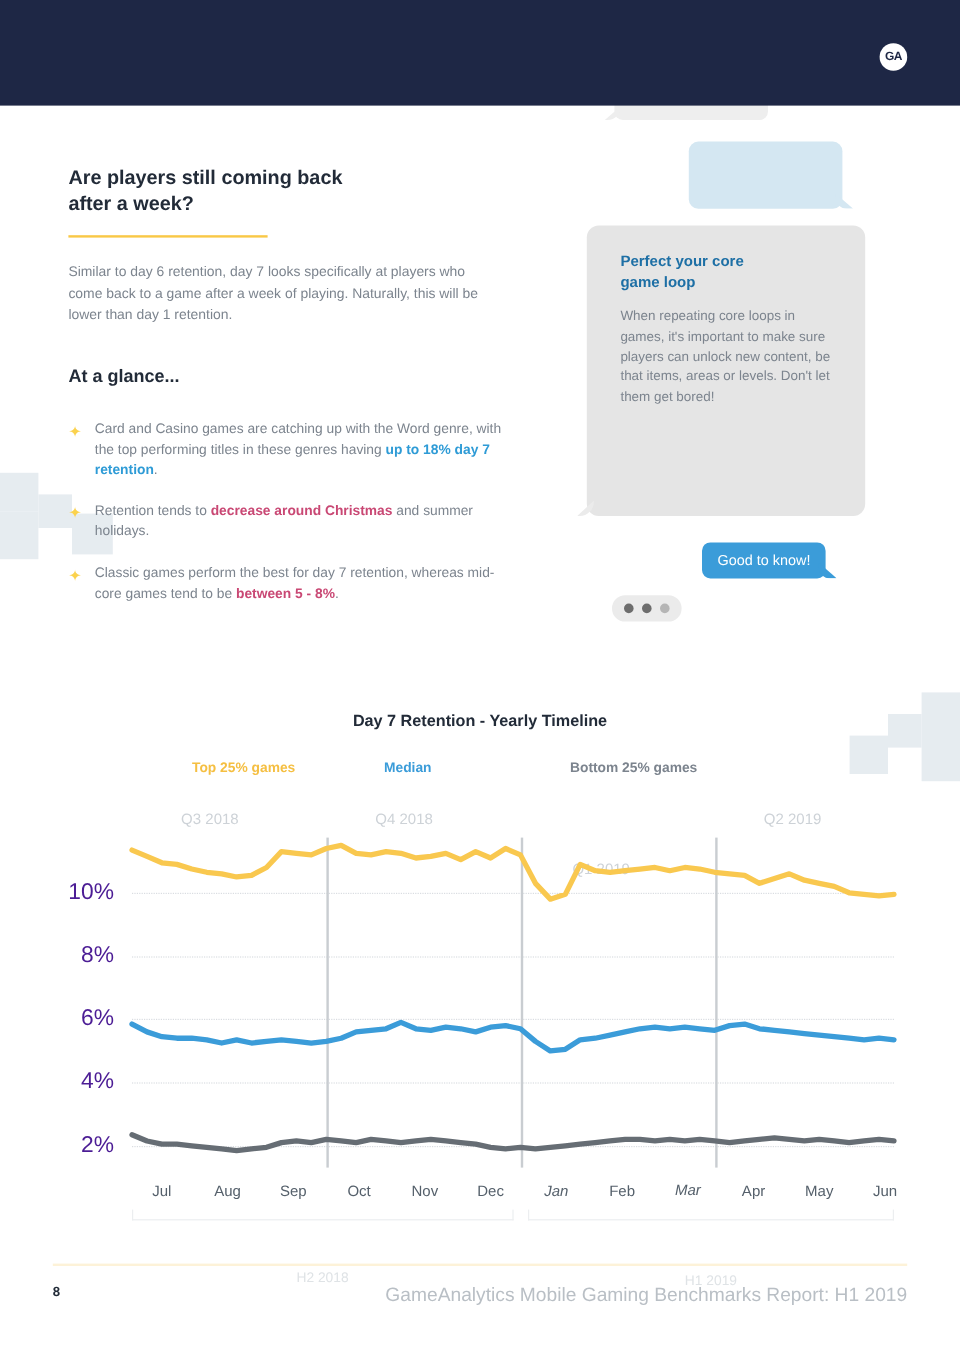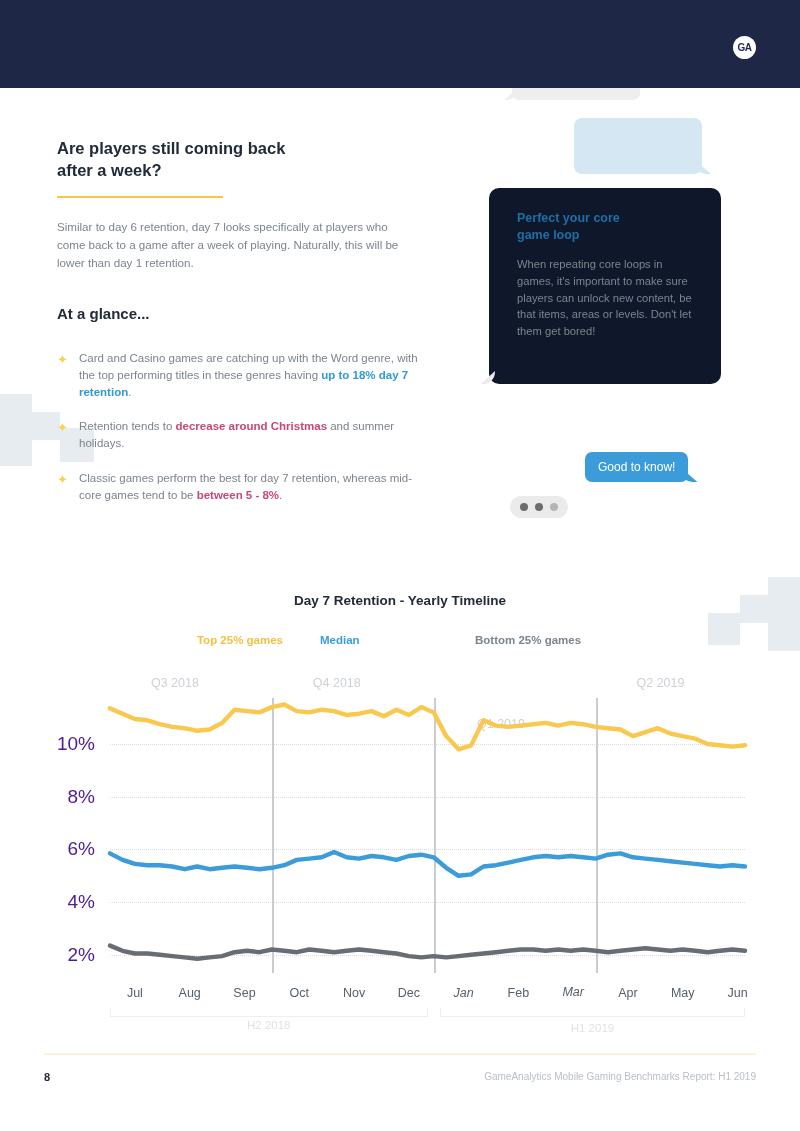--- a/index.html
+++ b/index.html
@@ -77,22 +77,22 @@
     left: 574px; top: 118px; width: 128px; height: 56px;
     background: #d4e7f2; border-radius: 8px;
   }
   .bubble-blue-top::after {
     content: ""; position: absolute; right: -9px; bottom: 0;
     width: 15px; height: 13px; background: #d4e7f2;
     clip-path: polygon(0 0, 0 100%, 100% 100%);
     border-bottom-left-radius: 10px;
   }
   .card {
-    position: absolute; left: 489px; top: 188px; width: 232px; height: 196px;
-    background: #0f172a; border-radius: 10px;
+    position: absolute; left: 489px; top: 188px; width: 232px; height: 242px;
+    background: #e5e5e5; border-radius: 10px;
   }
   .card::after {
     content: ""; position: absolute; left: -8px; bottom: 0;
     width: 14px; height: 13px; background: #ebebeb;
     clip-path: polygon(100% 0, 100% 100%, 0 100%);
     border-bottom-right-radius: 12px;
   }
   .card-title {
     position: absolute; left: 28px; top: 22px; width: 175px;
     font-size: 12.5px; font-weight: bold; color: #1d6fa5; line-height: 1.35;
@@ -125,54 +125,54 @@
   
   .chart-title {
     position: absolute; top: 593px; left: 0; width: 800px; text-align: center;
     font-size: 13.5px; font-weight: bold; color: #222b38;
   }
   .legend {
     position: absolute; top: 634px; left: 160px; width: 520px;
     display: flex; font-size: 11.5px; font-weight: bold;
   }
   .legend-item { white-space: nowrap; }
-  .legend-item.top { color: #f5bf42; width: 160px; text-align: center; }
+  .legend-item.top { color: #f5bf42; width: 160px; }
   .legend-item.median { color: #3b9cd9; width: 155px; }
   .legend-item.bottom { color: #7c848e; }
 
   .chart-area { position: absolute; left: 0; top: 660px; width: 800px; height: 380px; }
   .q-label {
     position: absolute; font-size: 12.5px; color: #cdd2d7; white-space: nowrap;
   }
   .ytick {
     position: absolute; right: 0; width: 40px; text-align: right;
     font-size: 19px; color: #4c1d95; transform: translateY(-50%);
   }
   .xtick {
     position: absolute; font-size: 12.5px; color: #55606b;
     transform: translateX(-50%); white-space: nowrap;
   }
   .half-label {
     position: absolute; font-size: 11.5px; color: #dfe3e6;
-    transform: translateX(-50%); white-space: nowrap;
+    transform: translateX(-50%); white-space: nowrap; margin-top: 40px;
   }
   .vsep { position: absolute; width: 2px; background: #c9cdd1; }
 
   
   .footer-rule {
     position: absolute; left: 44px; top: 1053px; width: 712px; height: 2px;
     background: #fdf2d8;
   }
   .page-num {
     position: absolute; left: 44px; top: 1071px;
     font-size: 11px; font-weight: bold; color: #222b38;
   }
   .footer-text {
     position: absolute; right: 44px; top: 1071px;
-    font-size: 10px; color: #b9bfc5;
+    font-size: 16px; color: #b9bfc5;
   }
 </style>
 </head>
 <body>
 
 <div class="pixel" style="left:0;top:394px;width:32px;height:32px;"></div>
 <div class="pixel" style="left:32px;top:412px;width:28px;height:28px;"></div>
 <div class="pixel" style="left:0;top:426px;width:32px;height:40px;"></div>
 <div class="pixel" style="left:60px;top:428px;width:34px;height:34px;"></div>
 <div class="pixel" style="left:768px;top:577px;width:32px;height:74px;"></div>

